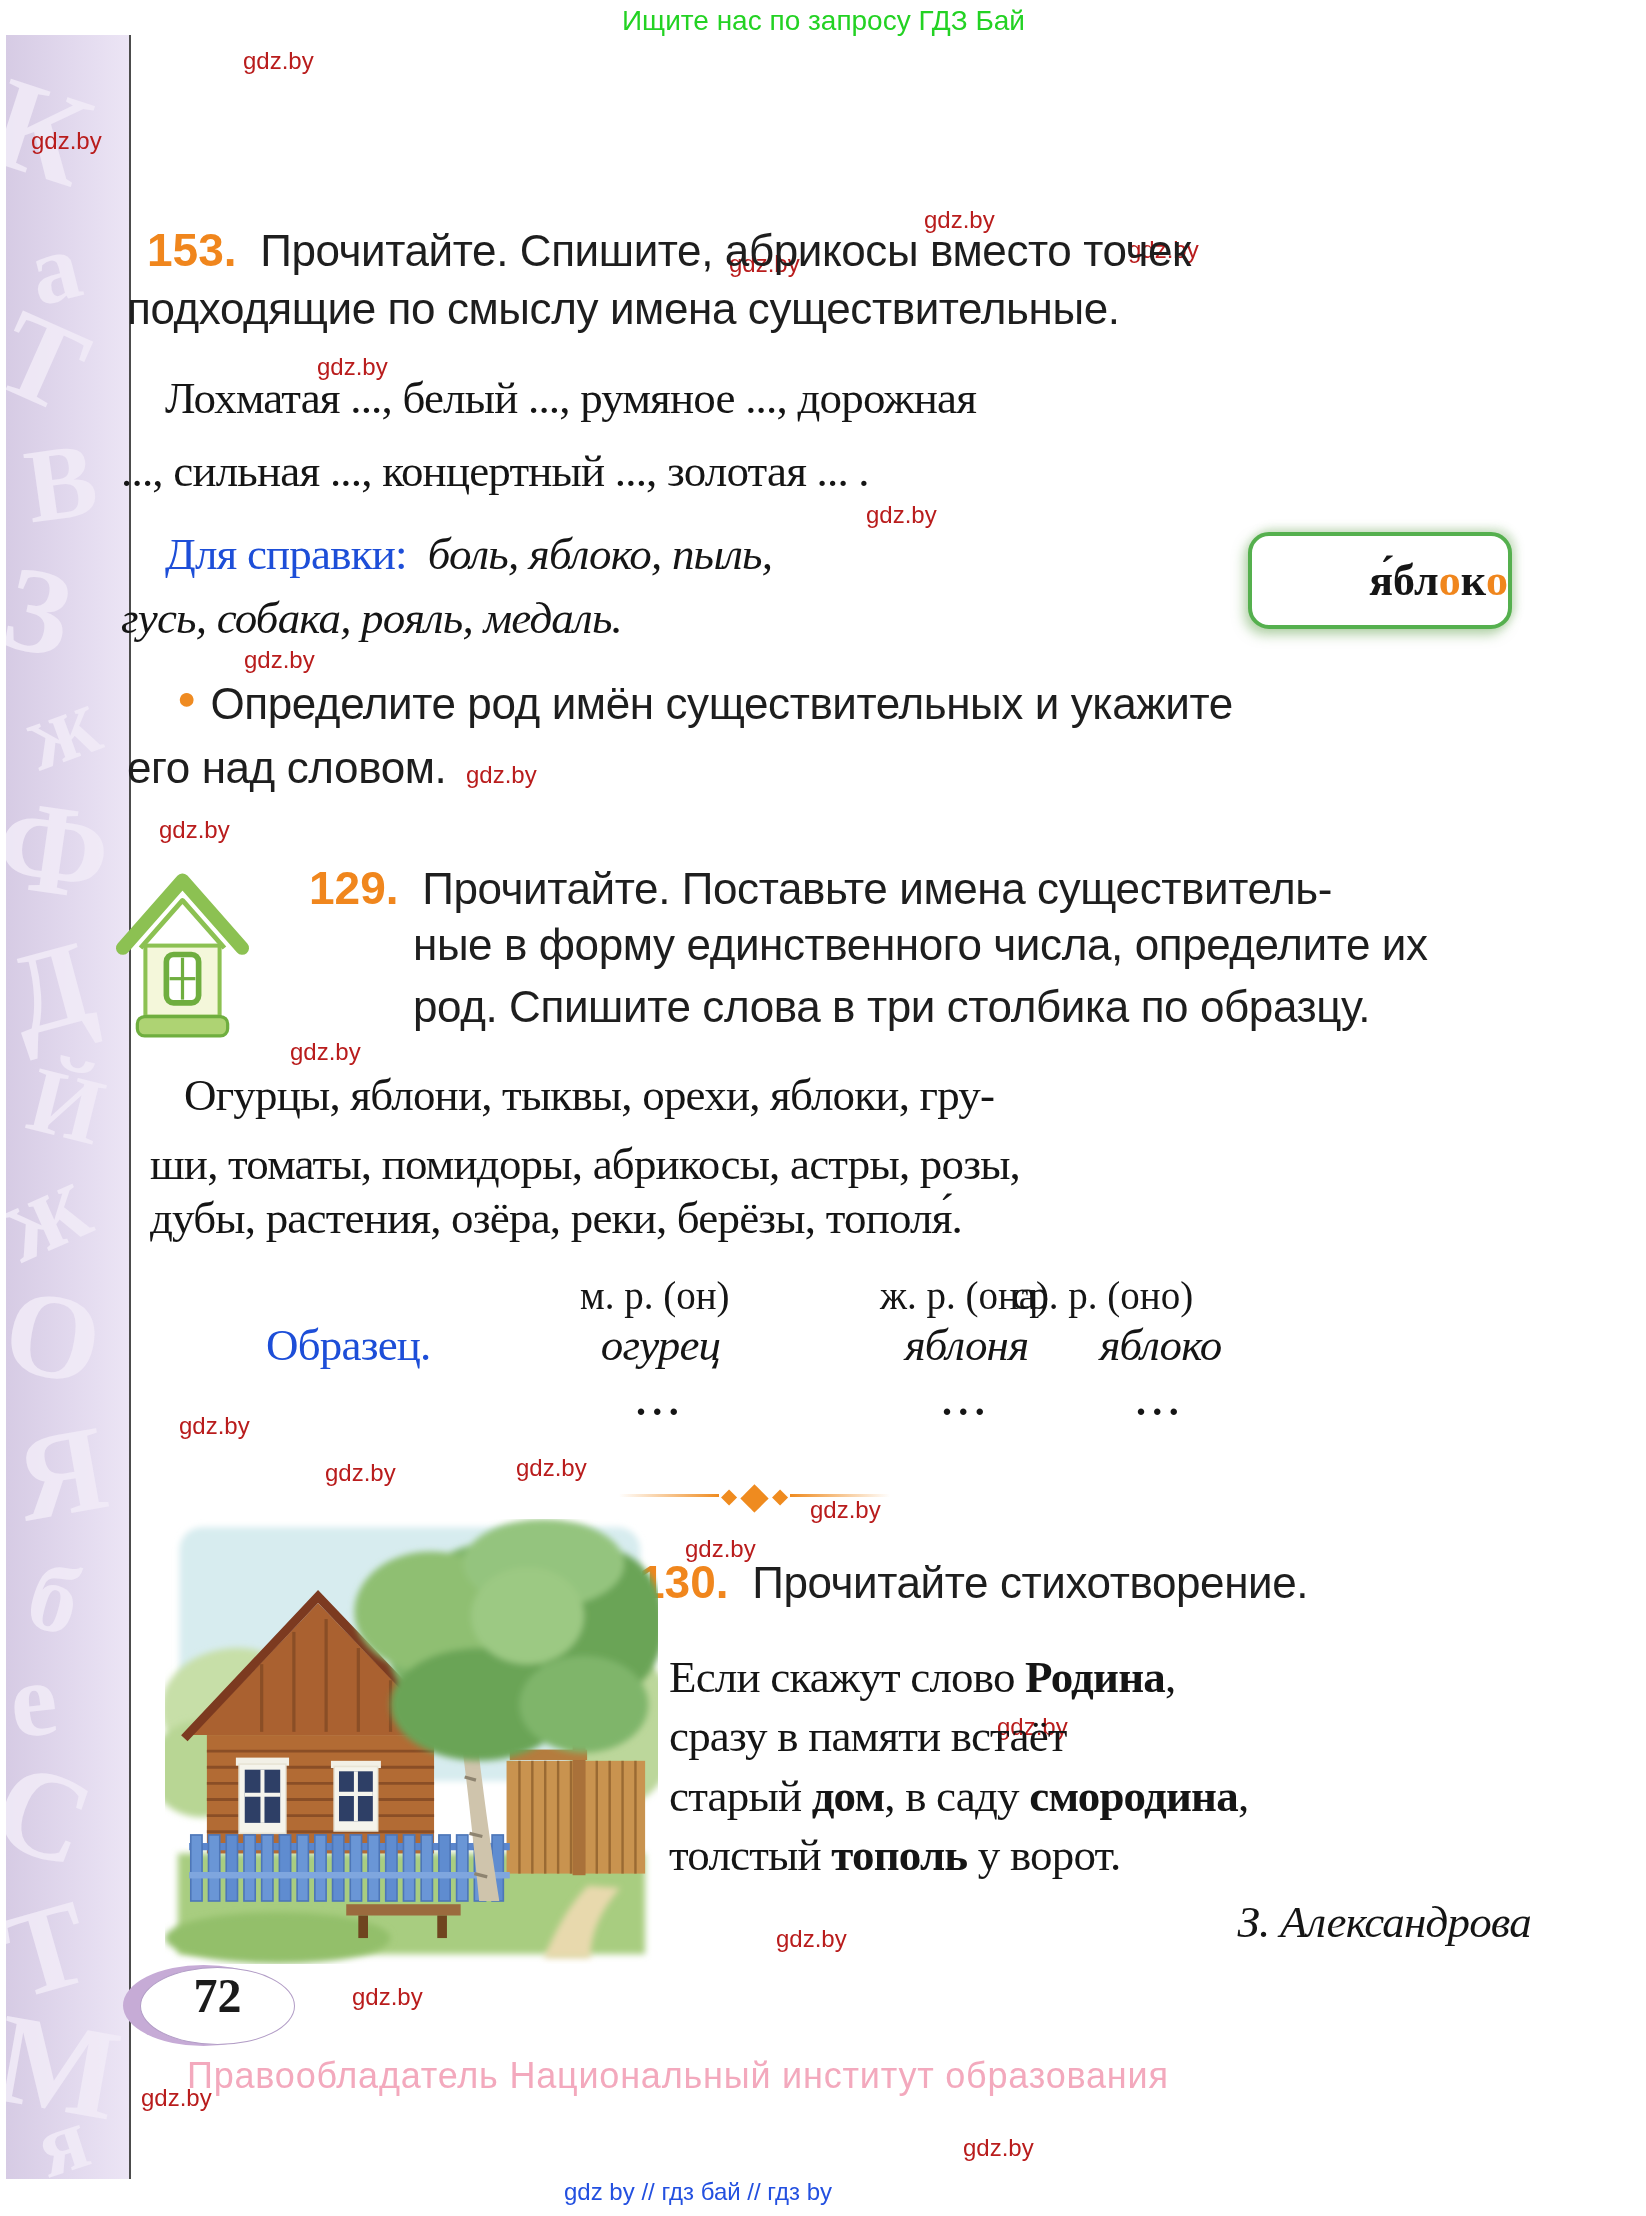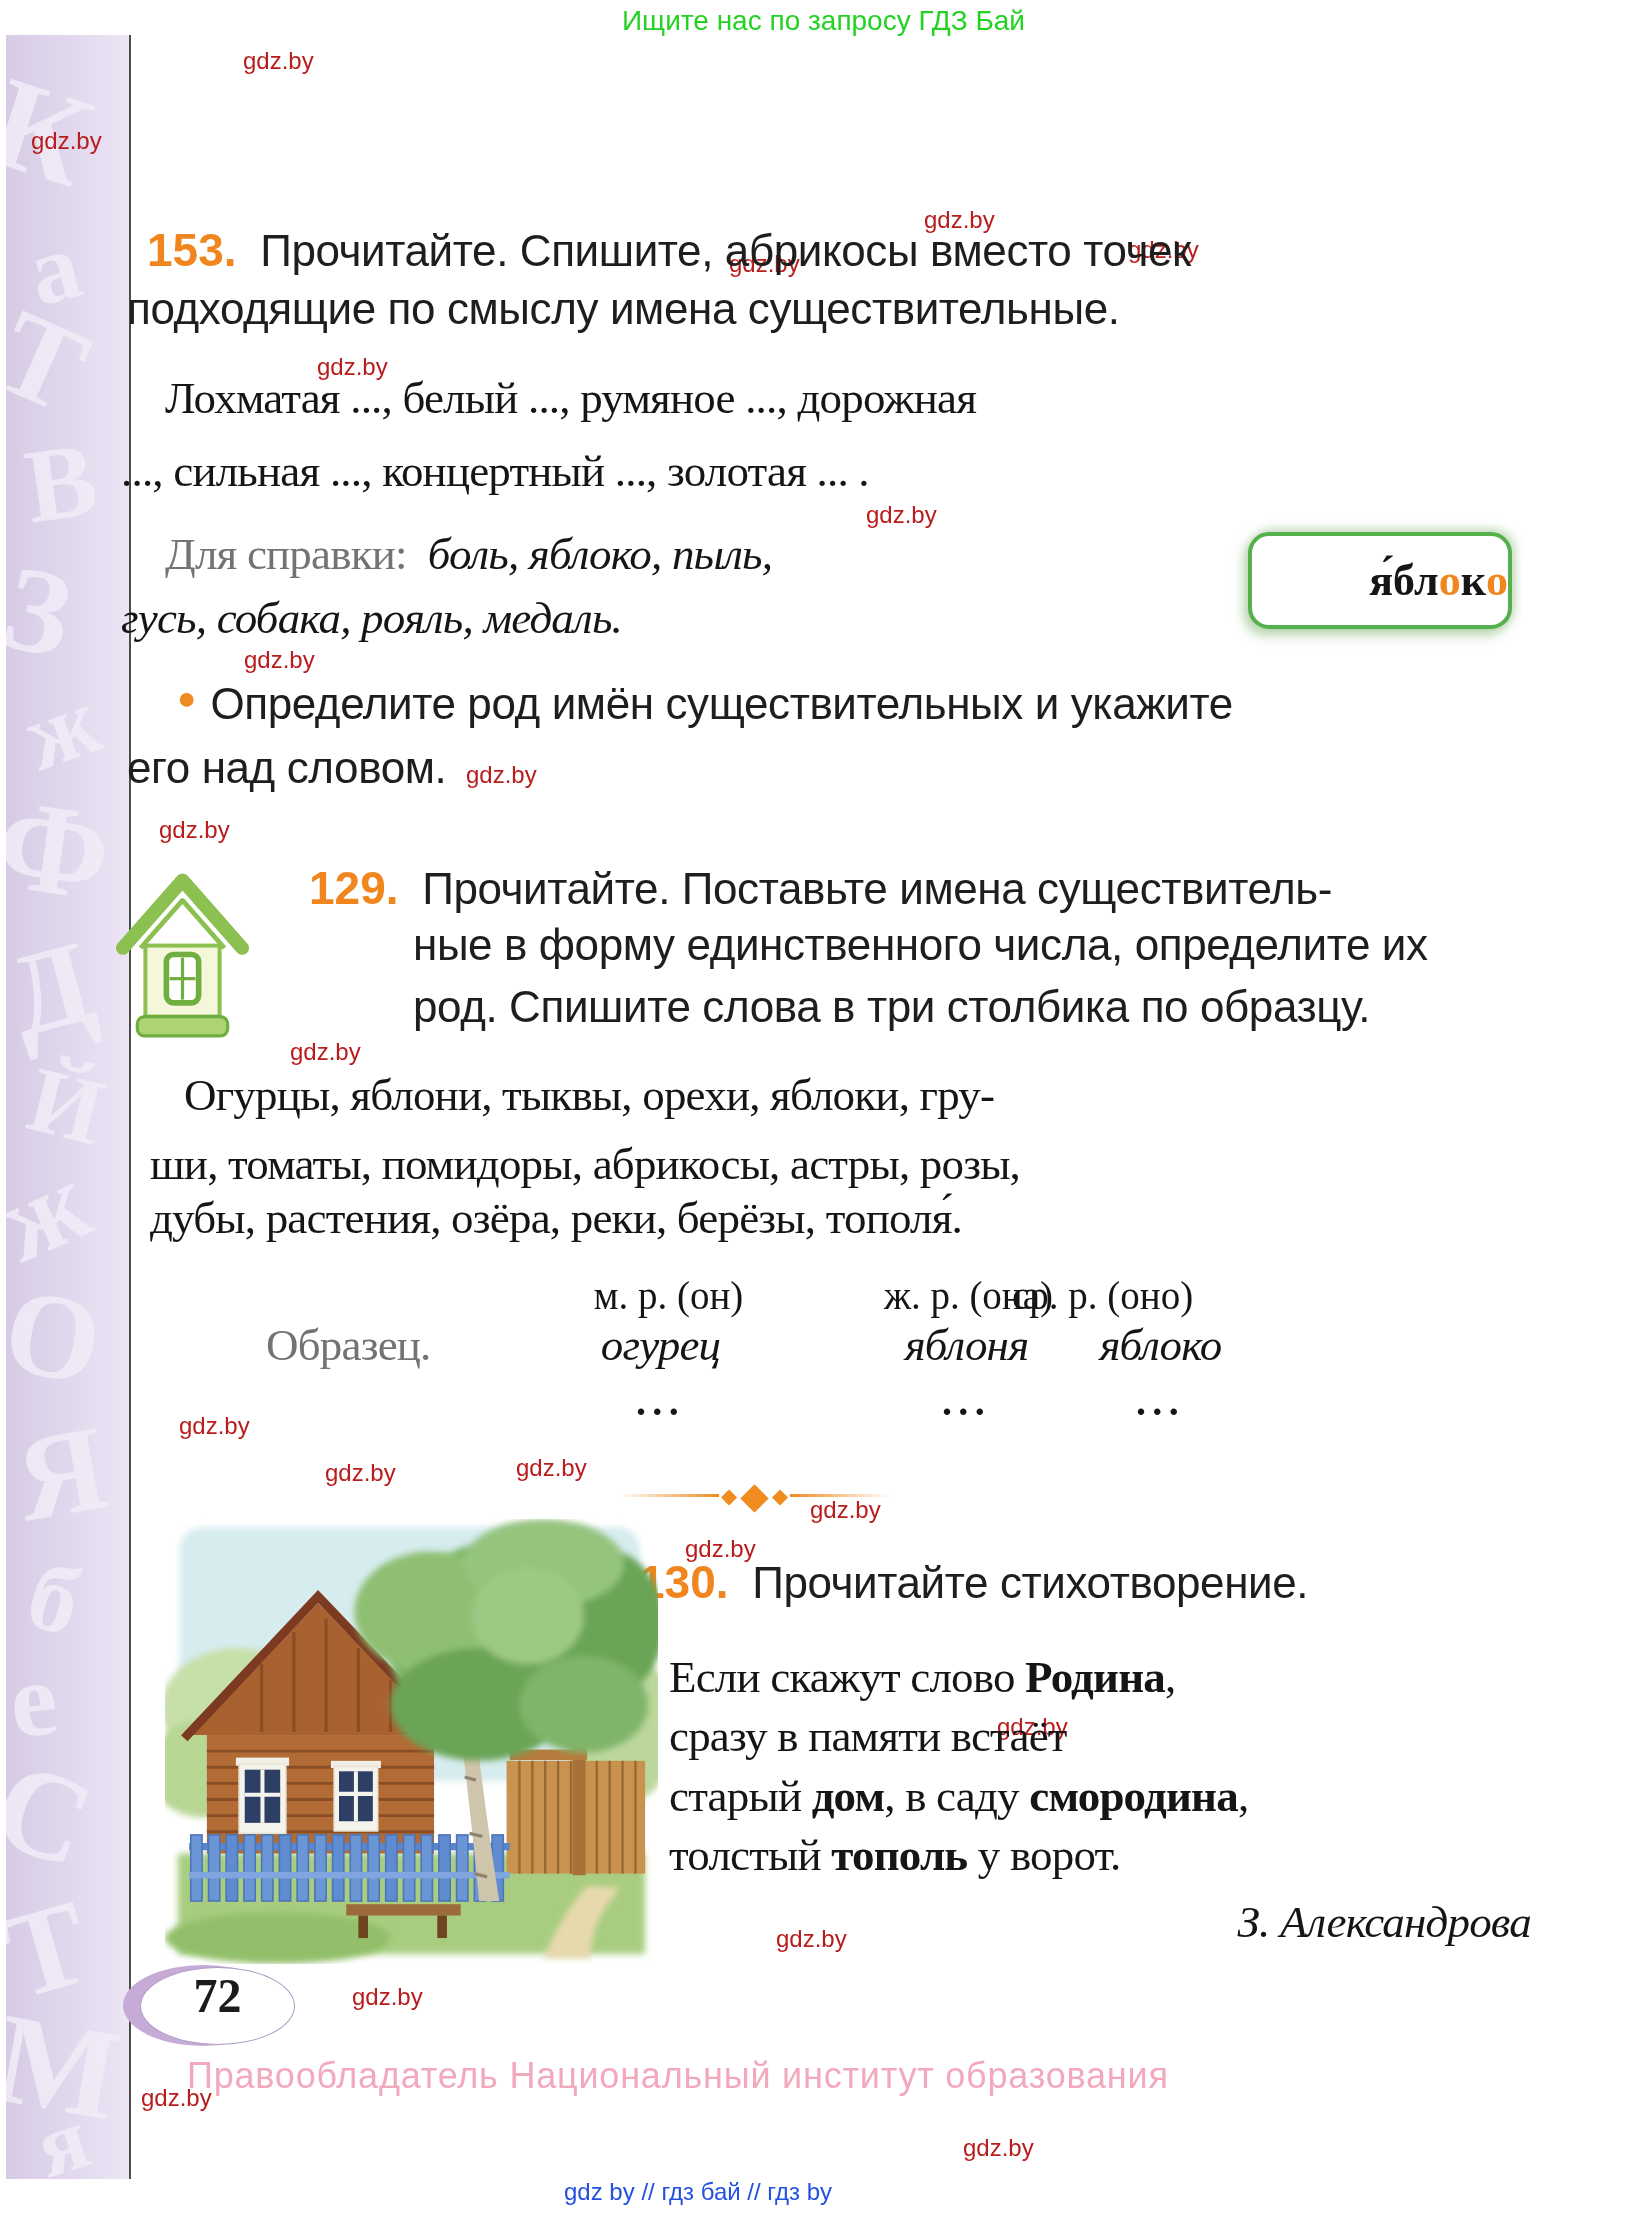--- a/index.html
+++ b/index.html
@@ -4,37 +4,37 @@
 <style>
   html,body{margin:0;padding:0}
   body{width:1647px;height:2216px;position:relative;background:#ffffff;overflow:hidden;
        font-family:"Liberation Sans",sans-serif}
   .abs{position:absolute;white-space:nowrap}
   .sans{font-family:"Liberation Sans",sans-serif;font-size:44px;color:#1e1e1e;letter-spacing:-0.4px}
   .serif{font-family:"Liberation Serif",serif;font-size:45px;color:#151515;letter-spacing:-0.8px}
   .it{font-style:italic}
   .ctr{text-align:center}
   .num{color:#f0861d;font-weight:bold;letter-spacing:0}
-  .orangetx{color:#737373}
+  .orangetx{color:#1d4ed8}
   .b{font-weight:bold}
   .o{color:#f0861d}
   .wm{position:absolute;font-family:"Liberation Sans",sans-serif;font-size:24px;color:#b91c1c;white-space:nowrap}
   .banner{position:absolute;left:0;right:0;top:4.8px;text-align:center;font-size:28px;color:#23d223;font-family:"Liberation Sans",sans-serif}
   .sidebar{position:absolute;left:6.4px;top:35px;width:123px;height:2144px;overflow:hidden;
            background:linear-gradient(90deg,#d6cbe4 0%,#e2d9ee 55%,#ece5f5 100%);
            border-right:2.4px solid #4c4c4c}
   .sidebar span{position:absolute;font-family:"Liberation Serif",serif;font-weight:bold;
                 color:#f2ecf8;opacity:.85;line-height:1}
   .bullet{color:#ef8b22;font-size:32px;vertical-align:9.7px;margin-right:14.5px}
   .card{position:absolute;left:1248px;top:532px;width:256px;height:89px;background:#fff;
         border:4.8px solid #55b04e;border-radius:21px;
         box-shadow:-4px 5.6px 11.3px rgba(110,170,90,.5),4px -3.2px 8px rgba(110,170,90,.3);
         display:flex;align-items:center;justify-content:flex-end;
         font-family:"Liberation Serif",serif;font-weight:bold;font-size:44px;color:#161616}
-  .thead{font-family:"Liberation Serif",serif;font-size:39px;color:#151515;text-align:center}
+  .thead{font-family:"Liberation Serif",serif;font-size:39px;color:#151515;}
   .dots{font-family:"Liberation Serif",serif;font-weight:bold;font-size:40px;letter-spacing:6.4px;text-align:center;color:#151515}
   .divider{position:absolute;left:619px;top:1473px;width:271px;height:45px;display:flex;align-items:center}
   .divider .ln{flex:1;height:3.2px}
   .divider .lnl{background:linear-gradient(90deg,rgba(239,139,31,0),#ef8b1f)}
   .divider .lnr{background:linear-gradient(90deg,#ef8b1f,rgba(239,139,31,0))}
   .divider .dm{color:#ef8b1f;line-height:1;margin:0 1.6px}
   .badge-cr{position:absolute;left:123px;top:1965px;width:161px;height:81px;border-radius:50%;background:#c6abd6}
   .badge{position:absolute;left:140px;top:1967px;width:153px;height:76px;border-radius:50%;background:#fff;
          border:1.6px solid #b29dc6;display:flex;align-items:flex-start;justify-content:center;
          font-family:"Liberation Serif",serif;font-weight:bold;font-size:48px;color:#1b1b1b}

